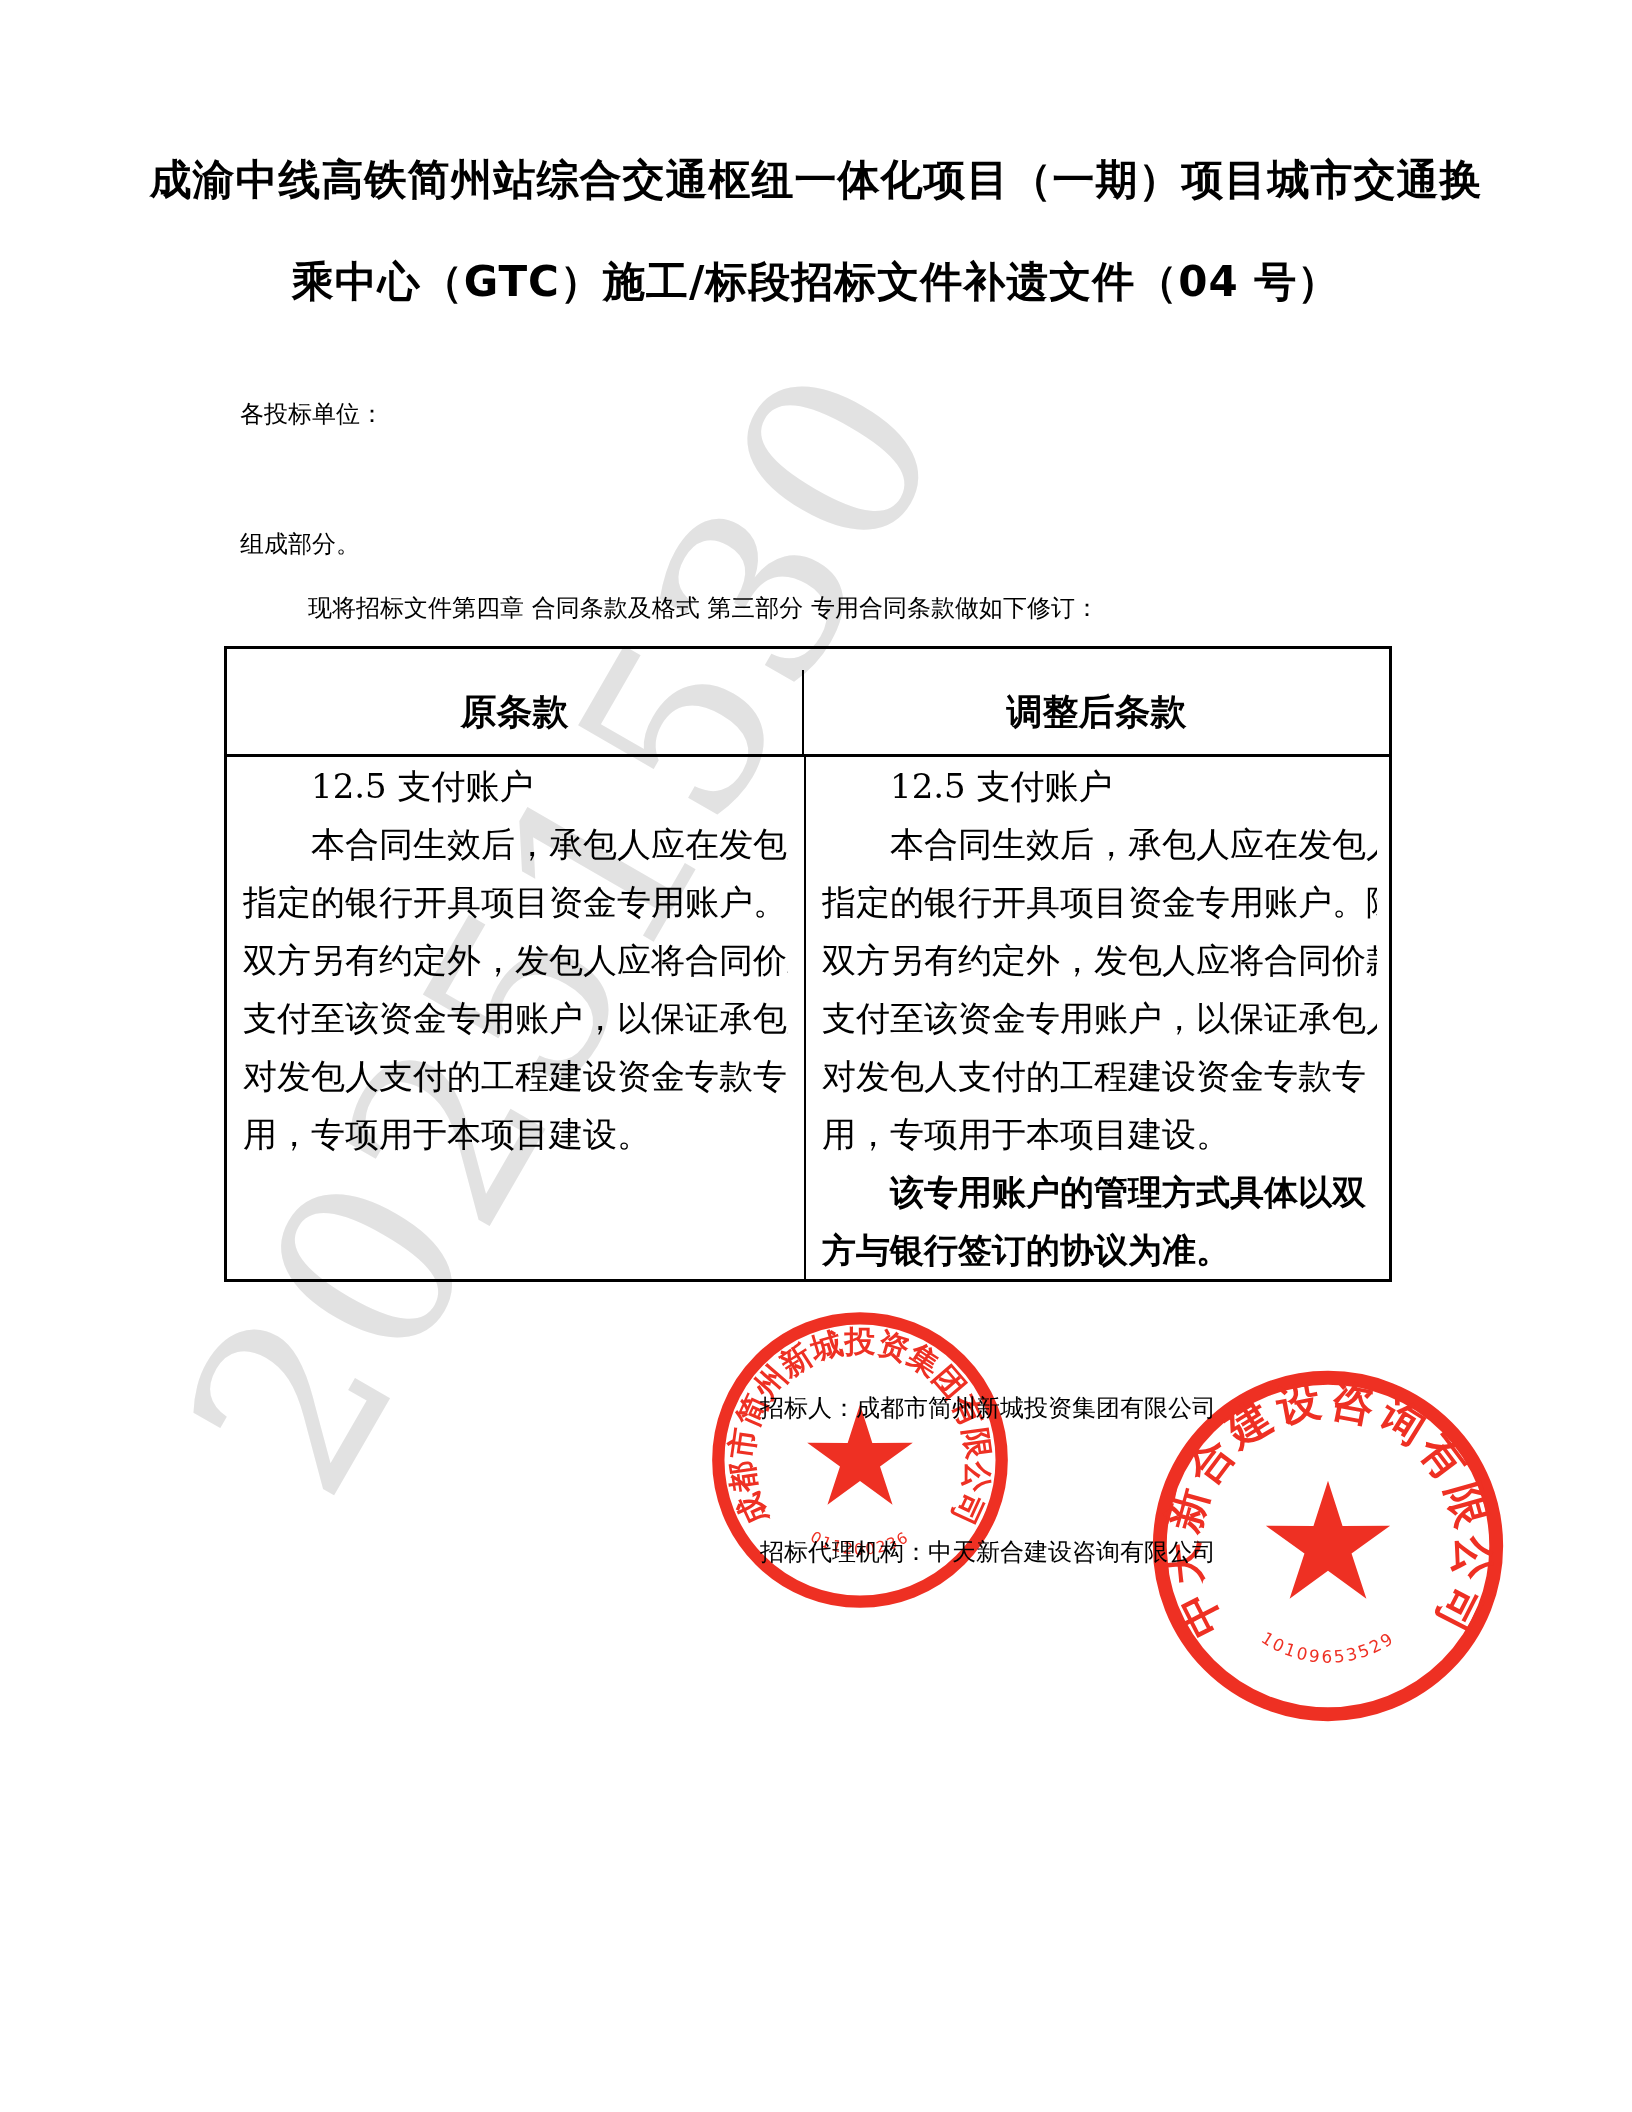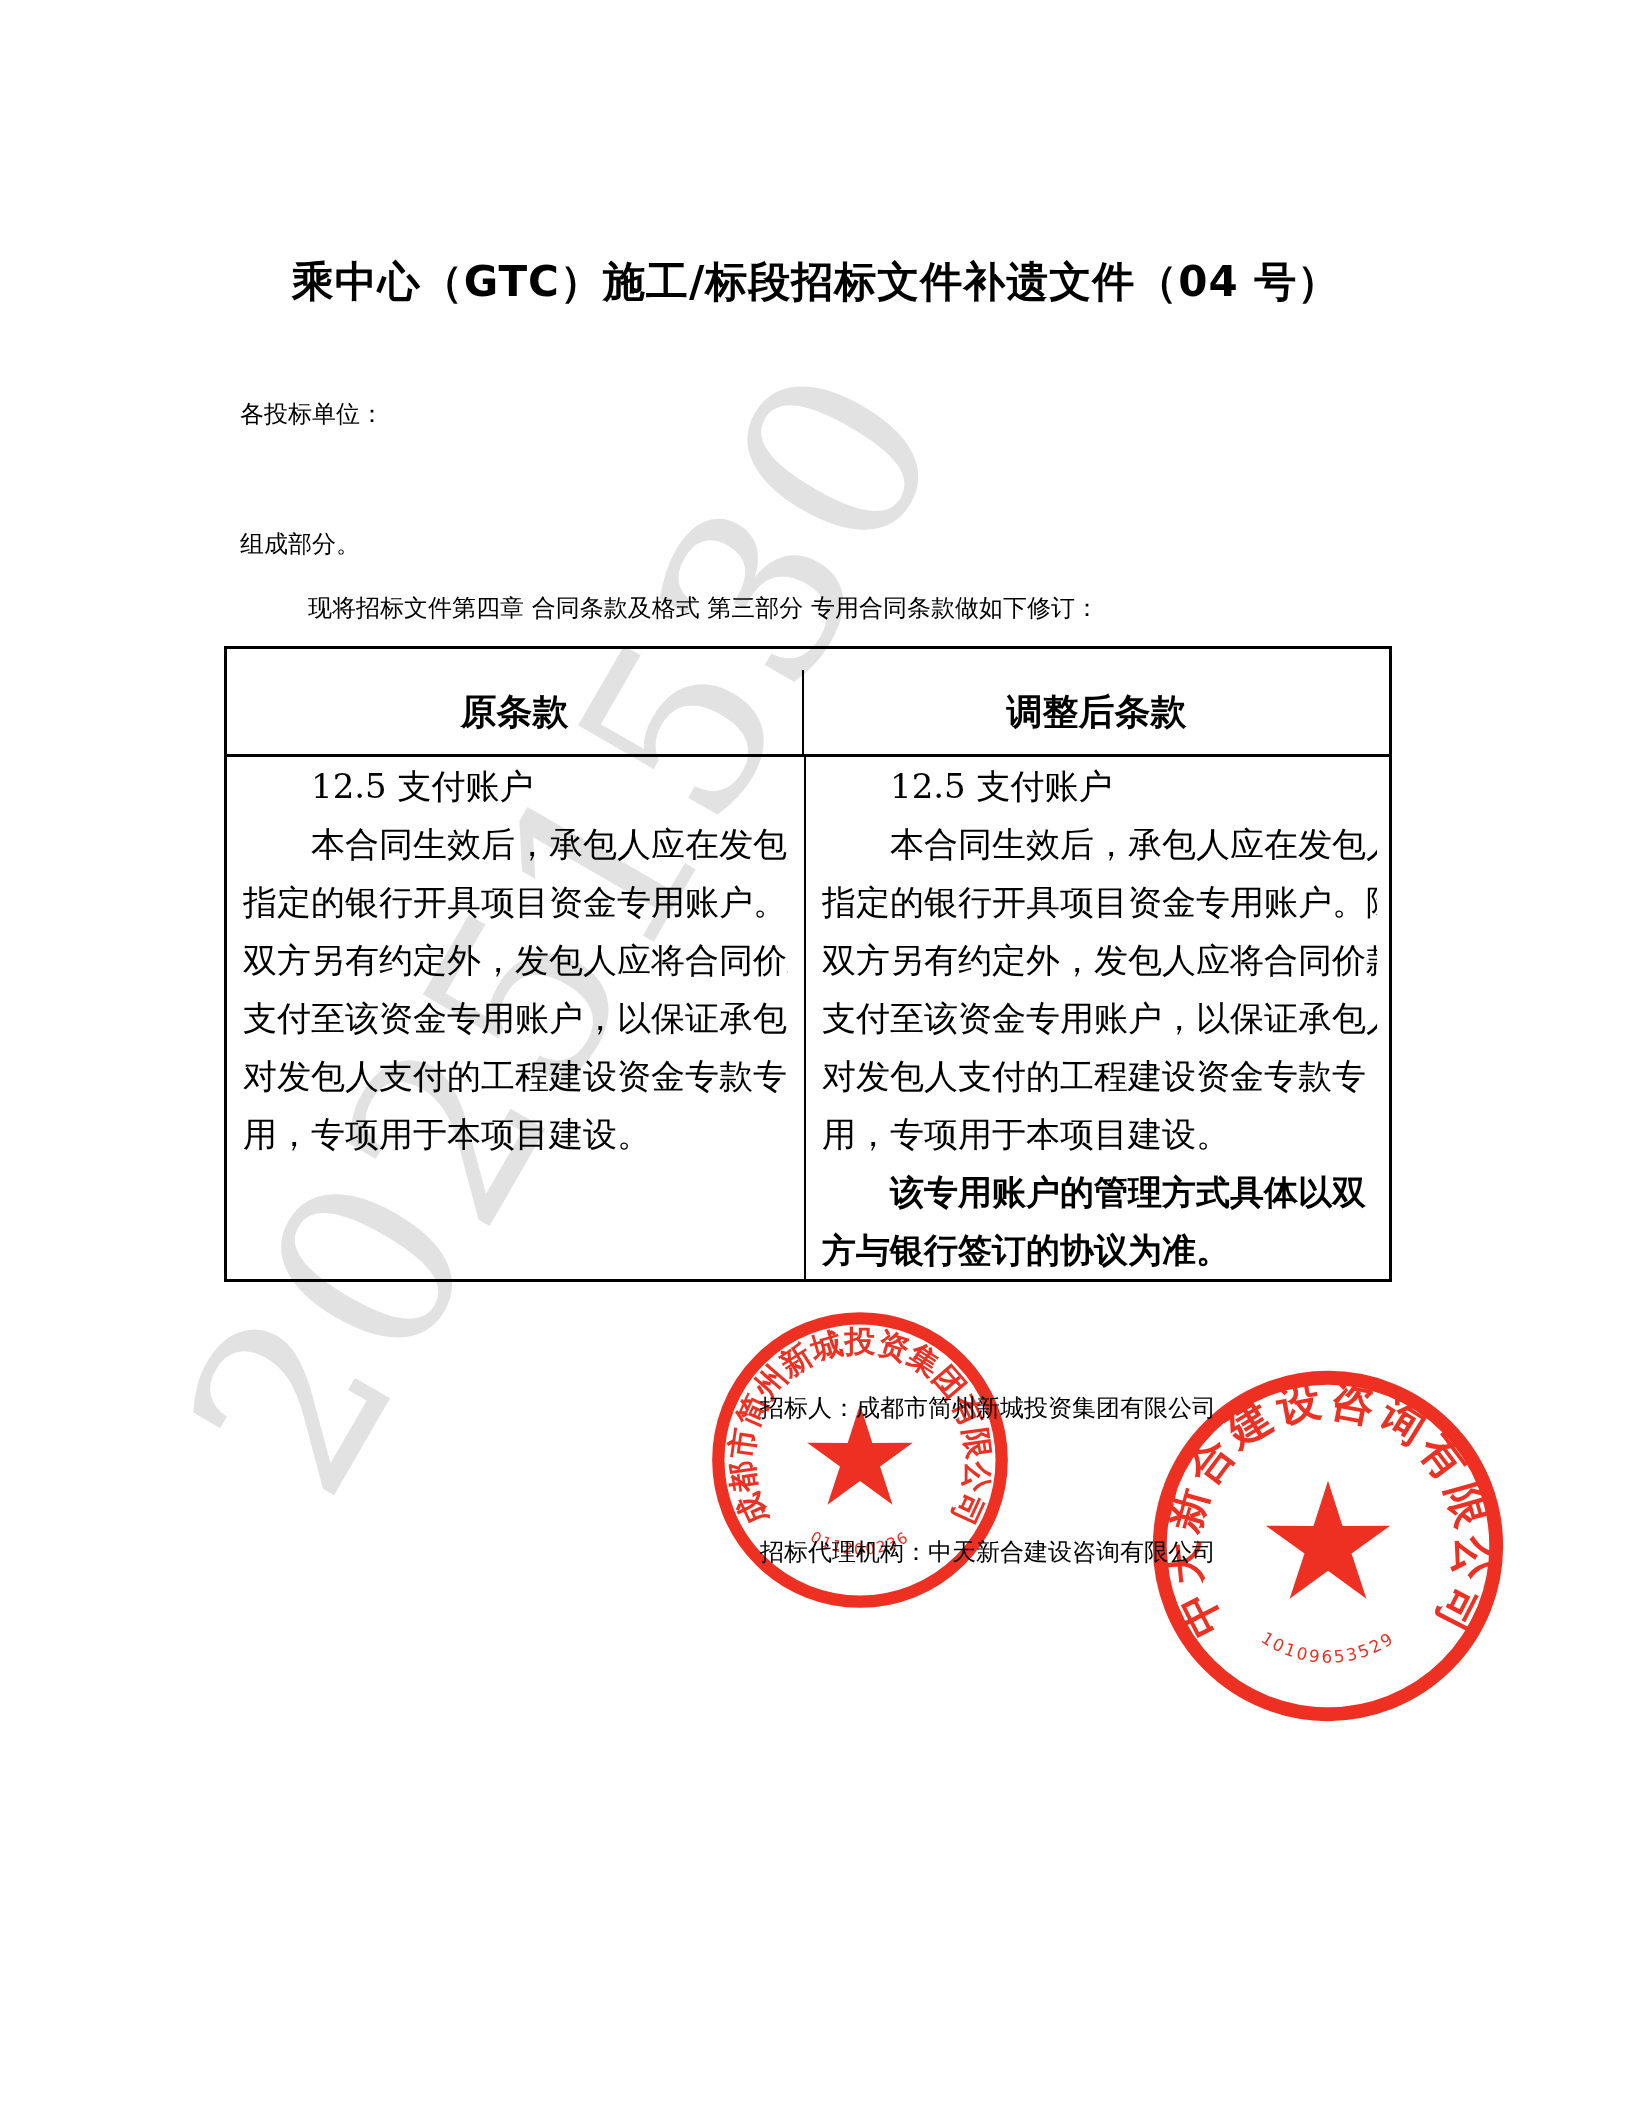--- a/index.html
+++ b/index.html
@@ -80,20 +80,21 @@
   .stamp1{left:706px;top:1306px;width:308px;height:308px;}
   .stamp2{left:1140px;top:1358px;width:376px;height:376px;}
 </style>
 </head>
 <body>
 
 <div id="page">
 
   <div class="watermark">20251530</div>
 
+  <div class="txt title title1">成渝中线高铁简州站综合交通枢纽一体化项目（一期）项目城市交通换</div>
   <div class="txt title title2">乘中心（GTC）施工/标段招标文件补遗文件（04 号）</div>
 
   <div class="txt body34 salutation">各投标单位：</div>
   <div class="txt body34 para1b">组成部分。</div>
   <div class="txt body34 para2">现将招标文件第四章  合同条款及格式  第三部分  专用合同条款做如下修订：</div>
 
   <div class="ctable">
     <div class="thead">
       <div class="hcell col-l">原条款</div>
       <div class="hcell col-r">调整后条款</div>

